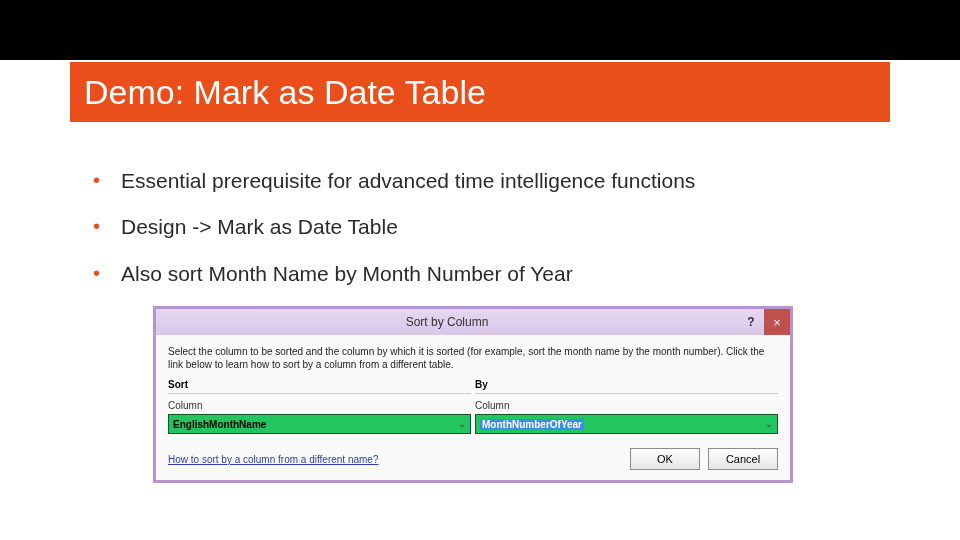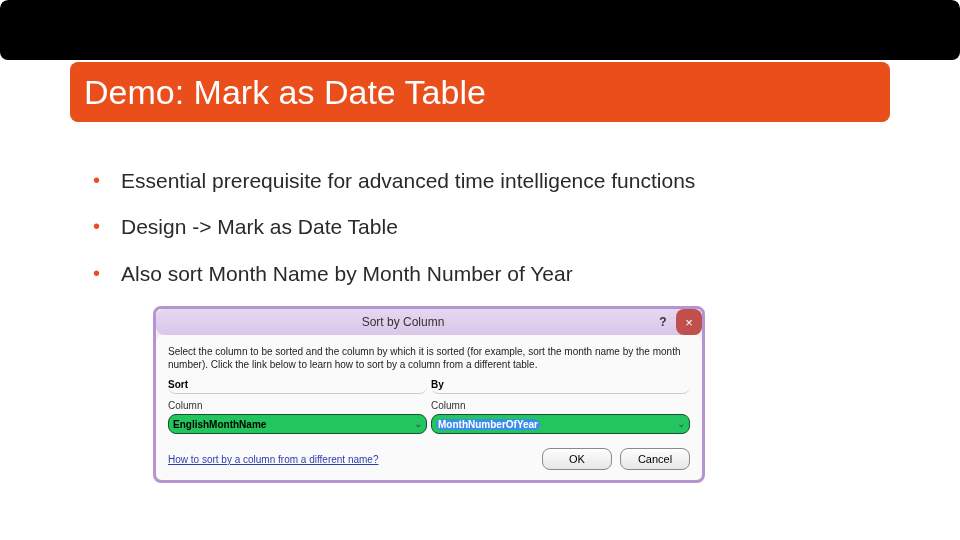--- a/index.html
+++ b/index.html
@@ -1,24 +1,24 @@
 <!DOCTYPE html>
 <html><head>
 <meta charset="utf-8">
 <style>
-  * { box-sizing: border-box; margin: 0; padding: 0; border-radius: 8px; }
+  * { box-sizing: border-box; margin: 0; padding: 0; }
   body { width: 960px; height: 540px; background: #fff; font-family: "Segoe UI", Arial, sans-serif; position: relative; }
   .top-black { width: 100%; height: 60px; background: #000; }
   .title-bar { position: absolute; top: 62px; left: 70px; width: 820px; height: 60px; background: #e94e1b; display: flex; align-items: center; padding-left: 14px; }
   .title-bar h1 { color: #fff; font-weight: 300; font-size: 34px; }
   .content { position: absolute; top: 130px; left: 93px; width: 795px; }
   ul.bullets { list-style: none; margin-top: 37px; }
   ul.bullets li { position: relative; padding-left: 28px; font-size: 21px; color: #2a2a2a; line-height: 1.35; margin-bottom: 18px; font-weight: 400; }
   ul.bullets li::before { content: "•"; position: absolute; left: 0; top: 0; color: #e94e1b; font-size: 20px; }
-  .dialog-wrap { margin-top: 10px; margin-left: 60px; width: 552px; border: 3px solid #b694d0; background: #f0f0f0; font-family: "Segoe UI", Tahoma, sans-serif; }
+  .dialog-wrap { margin-top: 10px; margin-left: 60px; width: 640px; border: 3px solid #b694d0; background: #f0f0f0; font-family: "Segoe UI", Tahoma, sans-serif; }
   .dlg-titlebar { height: 26px; background: linear-gradient(#e6d7f0,#d9c6ea); display: flex; align-items: center; position: relative; }
   .dlg-title { flex: 1; text-align: center; font-size: 12px; color: #333; }
   .dlg-help { width: 26px; text-align: center; font-size: 12px; color: #333; font-weight: bold; }
   .dlg-close { width: 26px; height: 26px; background: #c0504d; color: #fff; display: flex; align-items: center; justify-content: center; font-size: 13px; }
   .dlg-body { padding: 10px 12px 10px 12px; background: #fafafa; }
   .dlg-instr { font-size: 10px; color: #222; line-height: 1.3; margin-bottom: 8px; }
   .dlg-cols { display: flex; gap: 4px; }
   .dlg-col { flex: 1; }
   .dlg-group-label { font-size: 10px; font-weight: bold; color: #000; border-bottom: 1px solid #ccc; padding-bottom: 3px; margin-bottom: 6px; }
   .dlg-sublabel { font-size: 10px; color: #333; margin-bottom: 3px; }

